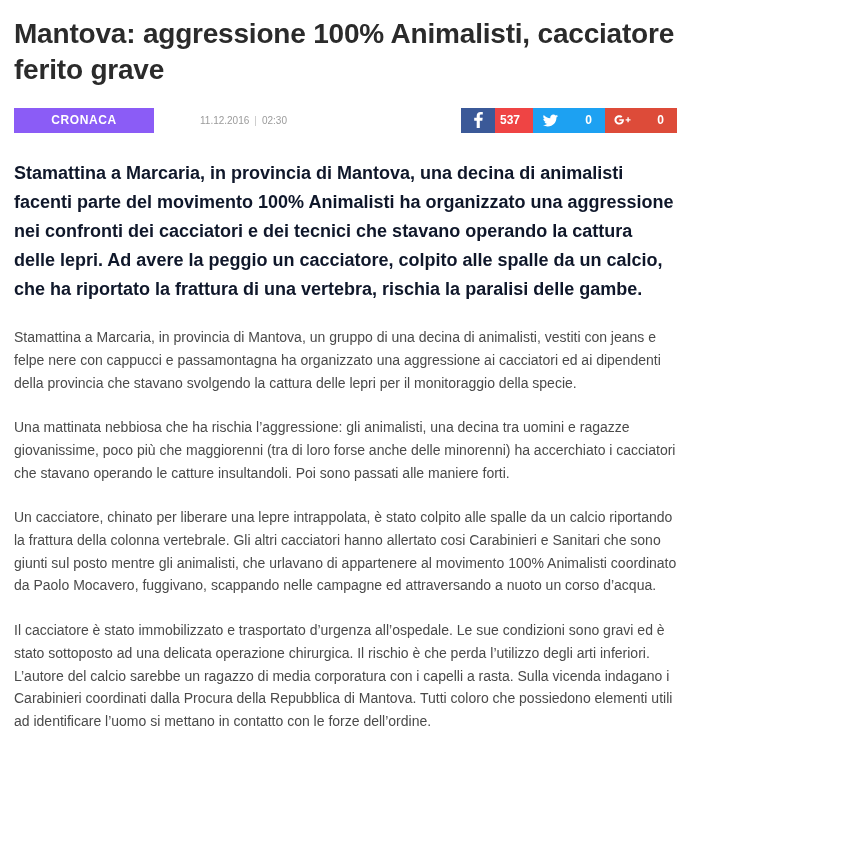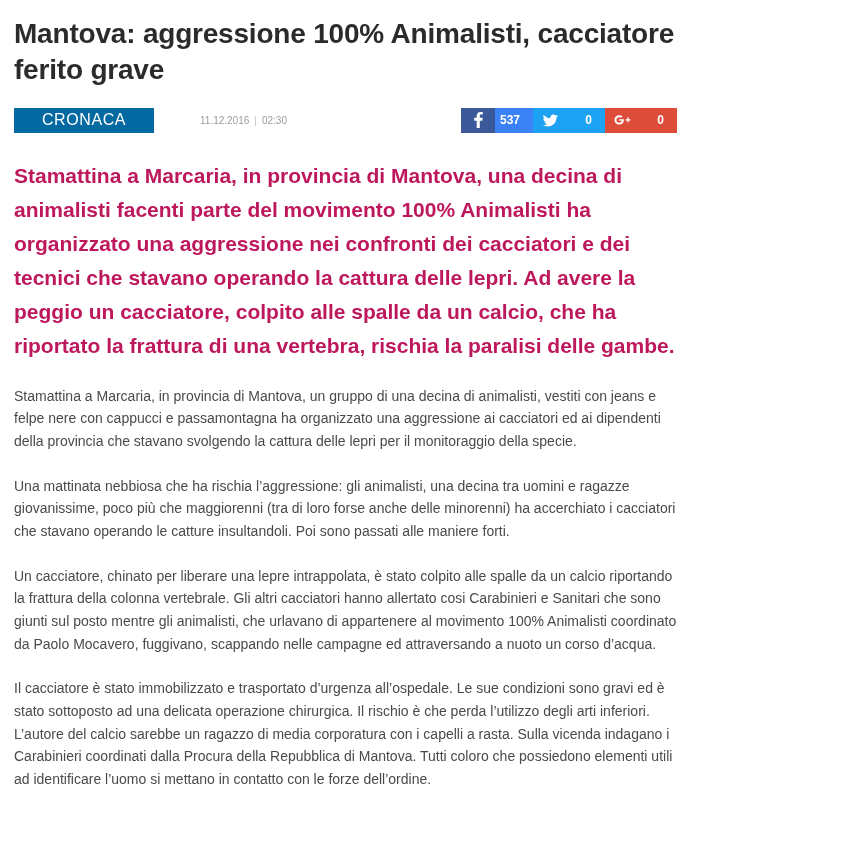--- a/index.html
+++ b/index.html
@@ -27,24 +27,24 @@
     letter-spacing: -0.2px;
   }
   .meta-bar {
     display: flex;
     align-items: stretch;
     height: 25px;
     margin-bottom: 26px;
     position: relative;
   }
   .category-tag {
-    background: #0369a1;
+    background: #8b5cf6;
     color: #ffffff;
-    font-size: 16px;
-    font-weight: normal;
+    font-size: 12px;
+    font-weight: bold;
     letter-spacing: 0.6px;
     display: flex;
     align-items: center;
     justify-content: center;
     width: 140px;
     height: 25px;
   }
   .date-block {
     display: flex;
     align-items: center;
@@ -79,32 +79,32 @@
     font-weight: bold;
   }
   .share-count {
     padding: 0 13px 0 4px;
     display: flex;
     align-items: center;
     height: 25px;
     min-width: 38px;
     justify-content: flex-end;
   }
-  .fb { background: #3b82f6; }
+  .fb { background: #ef4444; }
   .fb .share-icon-box { background: #3b5998; }
   .tw { background: #1da1f2; }
   .tw .share-icon-box { background: #1da1f2; }
   .gp { background: #dd4b39; }
   .gp .share-icon-box { background: #dd4b39; }
 
   .lead {
-    font-size: 21px;
+    font-size: 18px;
     line-height: 1.62;
     font-weight: bold;
-    color: #be185d;
+    color: #0f172a;
     margin: 0 0 22px 0;
   }
   p.body-text {
     font-size: 14px;
     line-height: 1.62;
     color: #4a4a4a;
     margin: 8px 0 22px 0;
   }
   svg { display: block; }
 </style>

